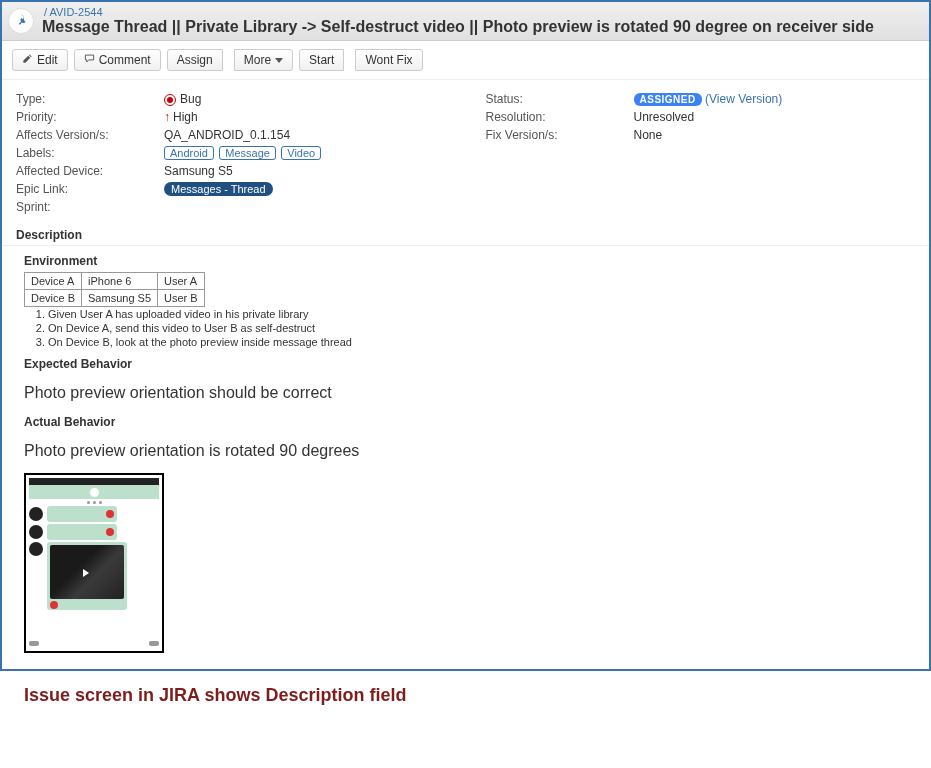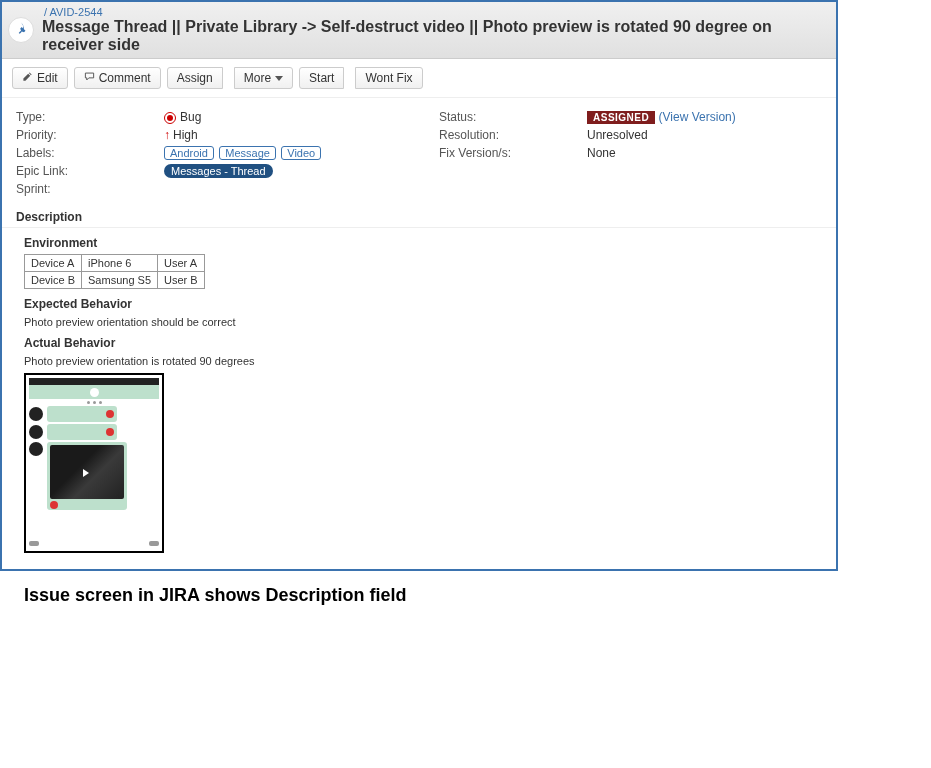--- a/index.html
+++ b/index.html
@@ -1,17 +1,17 @@
 <!DOCTYPE html>
 <html><head>
 <meta charset="utf-8">
 <style>
   * { box-sizing: border-box; margin: 0; padding: 0; }
   body { font-family: Arial, Helvetica, sans-serif; font-size: 12px; color: #333; background: #fff; }
-  .app-border { border: 2px solid #3b73af; width: 838px; margin: 0; }
+  .app-border { border: 2px solid #3b73af; width: 931px; margin: 0; }
   .header-bar { background: linear-gradient(#f0f0f0,#e0e0e0); border-bottom:1px solid #ccc; padding: 4px 6px; display:flex; align-items:center; gap:8px;}
   .rocket-icon { width:26px; height:26px; background:#fff; border-radius:50%; display:flex; align-items:center; justify-content:center; border:1px solid #ddd;}
   .rocket-icon svg{width:18px;height:18px;}
   .breadcrumb { color:#3b73af; font-size:11px; padding-left:2px;}
   .issue-title { font-size:16px; font-weight:bold; color:#333; }
   .toolbar { padding:8px 10px; border-bottom:1px solid #eee; display:flex; gap:6px; align-items:center;}
   .btn { border:1px solid #ccc; background:linear-gradient(#fff,#f0f0f0); border-radius:3px; padding:3px 9px; font-size:12px; cursor:pointer; display:inline-flex; align-items:center; gap:4px; color:#333;}
   .btn-group{display:flex;gap:12px;}
   .btn-group .btn{border-radius:0;margin-left:-1px;}
   .btn-group .btn:first-child{border-radius:3px 0 0 3px;margin-left:0;}
@@ -21,47 +21,47 @@
   .details{display:flex; padding:10px 14px 6px 14px; gap:40px;}
   .details-col{flex:1;}
   .field-row{display:flex; padding:2px 0; font-size:12px;gap:18px;}
   .field-label{width:130px; color:#555;}
   .field-value{flex:1;}
   .bug-icon{display:inline-block;width:12px;height:12px;border:1px solid #c00;border-radius:50%;position:relative;vertical-align:middle;margin-right:4px;}
   .bug-icon::after{content:'';position:absolute;top:2px;left:2px;width:6px;height:6px;background:#c00;border-radius:50%;}
   .prio-arrow{color:#c00;font-weight:bold;margin-right:3px;}
   .label-tag{display:inline-block;border:1px solid #3b73af;border-radius:3px;padding:0 5px;font-size:11px;color:#3b73af;margin-right:2px;cursor:pointer;}
   .epic-tag{display:inline-block;background:#205081;color:#fff;border-radius:7px;padding:1px 7px;font-size:11px;}
-  .status-badge{display:inline-block;background:#7f1d1d;color:#fff;font-size:10px;font-weight:bold;padding:1px 6px;border-radius:0;letter-spacing:0.5px;}
+  .status-badge{display:inline-block;background:#3b82f6;color:#fff;font-size:10px;font-weight:bold;padding:1px 6px;border-radius:6px;letter-spacing:0.5px;}
   .link{color:#3b73af;cursor:pointer;}
   .section-head{font-weight:bold;font-size:12px;padding:6px 14px 3px 14px;border-bottom:1px solid #eee;margin-bottom:6px;}
   .desc-body{padding:0 17px 10px 22px;}
   .sub-head{font-weight:bold;font-size:12px;margin:8px 0 4px 0;}
   table.env{border-collapse:collapse;font-size:11px;}
   table.env td{border:1px solid #999;padding:2px 6px;}
   ol.steps{list-style:decimal;padding-left:24px;font-size:11px;}
   ol.steps li{padding:1px 0;}
-  .plain{font-size:11px;margin:5px 0;}
+  .plain{font-size:16px;margin:13px 0;}
   .screenshot{width:140px;height:180px;border:2px solid #000;background:#fff;position:relative;margin:6px 0;padding:3px;}
   .ss-statusbar{height:7px;background:#222;}
   .ss-appbar{height:14px;background:#bde0cc;display:flex;align-items:center;justify-content:center;}
   .ss-appbar .av{width:9px;height:9px;background:#fff;border-radius:50%;}
   .ss-dots{display:flex;justify-content:center;gap:3px;margin:2px 0;}
   .ss-dots span{width:3px;height:3px;background:#999;border-radius:50%;}
   .ss-row{display:flex;align-items:center;gap:4px;margin:2px 0;}
   .ss-avatar{width:14px;height:14px;background:#222;border-radius:50%;flex-shrink:0;}
   .ss-bubble-sm{width:70px;height:16px;background:#bde0cc;border-radius:3px;position:relative;}
   .ss-bubble-sm::after{content:'';width:8px;height:8px;background:#d33;border-radius:50%;position:absolute;right:3px;top:4px;}
   .ss-bubble-lg{width:80px;height:68px;background:#bde0cc;border-radius:3px;padding:3px;}
   .ss-photo{width:100%;height:54px;background:linear-gradient(135deg,#1a1a1a 40%,#3a3a3a 60%,#222 100%);border-radius:2px;position:relative;}
   .ss-photo::after{content:'';position:absolute;left:44%;top:44%;width:0;height:0;border-left:6px solid #fff;border-top:4px solid transparent;border-bottom:4px solid transparent;}
   .ss-red{width:8px;height:8px;background:#d33;border-radius:50%;margin-top:2px;}
   .ss-bottombar{position:absolute;bottom:3px;left:3px;right:3px;height:10px;display:flex;align-items:center;justify-content:space-between;}
   .ss-bottombar span{width:10px;height:5px;background:#999;border-radius:2px;}
-  .caption{font-size:18px;font-weight:600;padding:14px 0 0 24px;color:#000000;}
+  .caption{font-size:18px;font-weight:600;padding:14px 0 0 24px;color:#7f1d1d;}
 </style>
 </head>
 <body>
 
 <div class="app-border">
   <div class="header-bar">
     <div class="rocket-icon">
       <svg viewBox="0 0 24 24">
           <path fill="#3b73af" d="M12 2c2 2 3 5 3 8l3 3-2 2-3-1c-1 2-3 3-3 3l-1-1s1-2 3-3l-1-3 2-2 3 3c0-3-1-6-3-8z"></path>
           <circle cx="14" cy="7" r="1.3" fill="#fff"></circle>
@@ -110,26 +110,34 @@
           <span class="bug-icon"></span><span>Bug</span>
         </div>
       </div>
       <div class="field-row">
         <div class="field-label">Priority:</div>
         <div class="field-value">
           <span class="prio-arrow">↑</span><span>High</span>
         </div>
       </div>
       <div class="field-row">
+        <div class="field-label">Affects Version/s:</div>
+        <div class="field-value">QA_ANDROID_0.1.154</div>
+      </div>
+      <div class="field-row">
         <div class="field-label">Labels:</div>
         <div class="field-value">
           <span class="label-tag">Android</span>
           <span class="label-tag">Message</span>
           <span class="label-tag">Video</span>
         </div>
+      </div>
+      <div class="field-row">
+        <div class="field-label">Affected Device:</div>
+        <div class="field-value">Samsung S5</div>
       </div>
       <div class="field-row">
         <div class="field-label">Epic Link:</div>
         <div class="field-value">
           <span class="epic-tag">Messages - Thread</span>
         </div>
       </div>
       <div class="field-row">
         <div class="field-label">Sprint:</div>
         <div class="field-value"></div>
@@ -166,20 +174,25 @@
         <td>User A</td>
       </tr>
       <tr>
         <td>Device B</td>
         <td>Samsung S5</td>
         <td>User B</td>
       </tr>
     </tbody>
       </table>
 
+    <ol class="steps">
+      <li>Given User A has uploaded video in his private library</li>
+      <li>On Device A, send this video to User B as self-destruct</li>
+      <li>On Device B, look at the photo preview inside message thread</li>
+    </ol>
 
     <div class="sub-head">Expected Behavior</div>
     <div class="plain">Photo preview orientation should be correct</div>
 
     <div class="sub-head">Actual Behavior</div>
     <div class="plain">Photo preview orientation is rotated 90 degrees</div>
 
     <div class="screenshot">
       <div class="ss-statusbar"></div>
       <div class="ss-appbar">

